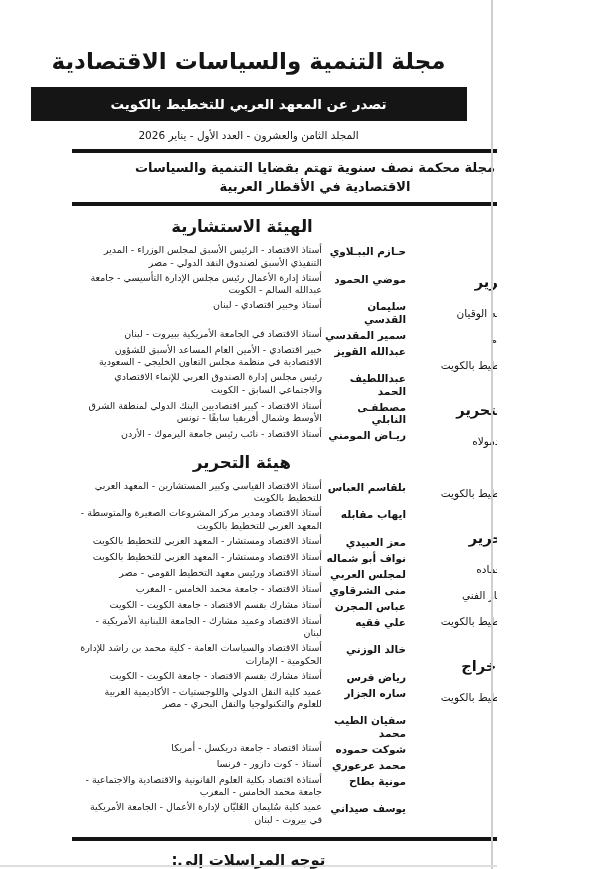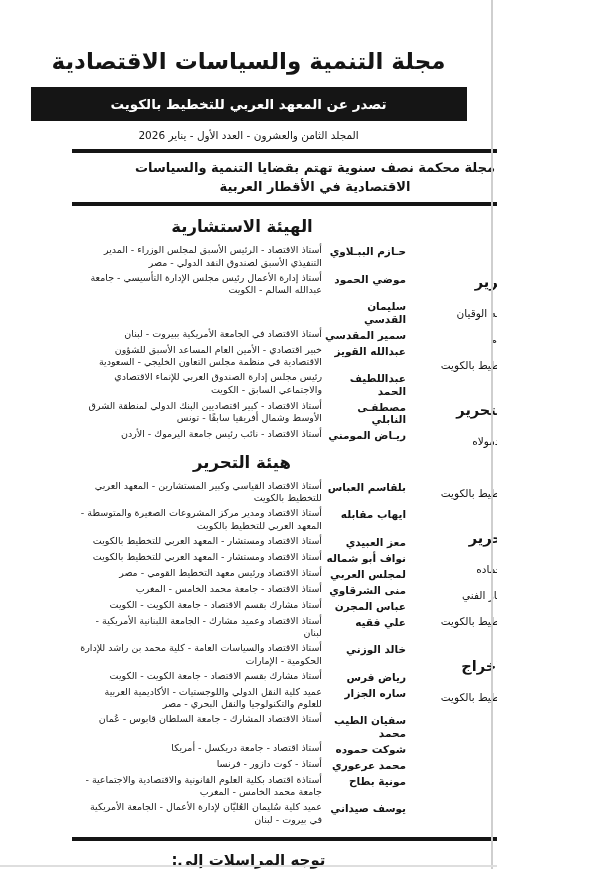--- a/index.html
+++ b/index.html
@@ -93,20 +93,21 @@
           <div class="board-row">
             <div class="member-name">حـازم الببـلاوي</div>
             <div class="member-role">أستاذ الاقتصاد - الرئيس الأسبق لمجلس الوزراء - المدير التنفيذي الأسبق لصندوق النقد الدولي - مصر</div>
           </div>
           <div class="board-row">
             <div class="member-name">موضي الحمود</div>
             <div class="member-role">أستاذ إدارة الأعمال رئيس مجلس الإدارة التأسيسي - جامعة عبدالله السالم - الكويت</div>
           </div>
           <div class="board-row">
             <div class="member-name">سليمان القدسي</div>
+            <div class="member-role">أستاذ وخبير اقتصادي - لبنان</div>
           </div>
           <div class="board-row">
             <div class="member-name">سمير المقدسي</div>
             <div class="member-role">أستاذ الاقتصاد في الجامعة الأمريكية ببيروت - لبنان</div>
           </div>
           <div class="board-row">
             <div class="member-name">عبدالله القويز</div>
             <div class="member-role">خبير اقتصادي - الأمين العام المساعد الأسبق للشؤون الاقتصادية في منظمة مجلس التعاون الخليجي - السعودية</div>
           </div>
           <div class="board-row">
@@ -163,21 +164,20 @@
           <div class="board-row">
             <div class="member-name">رياض فرس</div>
             <div class="member-role">أستاذ مشارك بقسم الاقتصاد - جامعة الكويت - الكويت</div>
           </div>
           <div class="board-row">
             <div class="member-name">ساره الجزار</div>
             <div class="member-role">عميد كلية النقل الدولي واللوجستيات - الأكاديمية العربية للعلوم والتكنولوجيا والنقل البحري - مصر</div>
           </div>
           <div class="board-row">
             <div class="member-name">سفيان الطيب محمد</div>
-            <div class="member-role">أستاذ الاقتصاد المشارك - جامعة السلطان قابوس - عُمان</div>
           </div>
           <div class="board-row">
             <div class="member-name">شوكت حموده</div>
             <div class="member-role">أستاذ اقتصاد - جامعة دريكسل - أمريكا</div>
           </div>
           <div class="board-row">
             <div class="member-name">محمد عرعوري</div>
             <div class="member-role">أستاذ - كوت دازور - فرنسا</div>
           </div>
           <div class="board-row">

